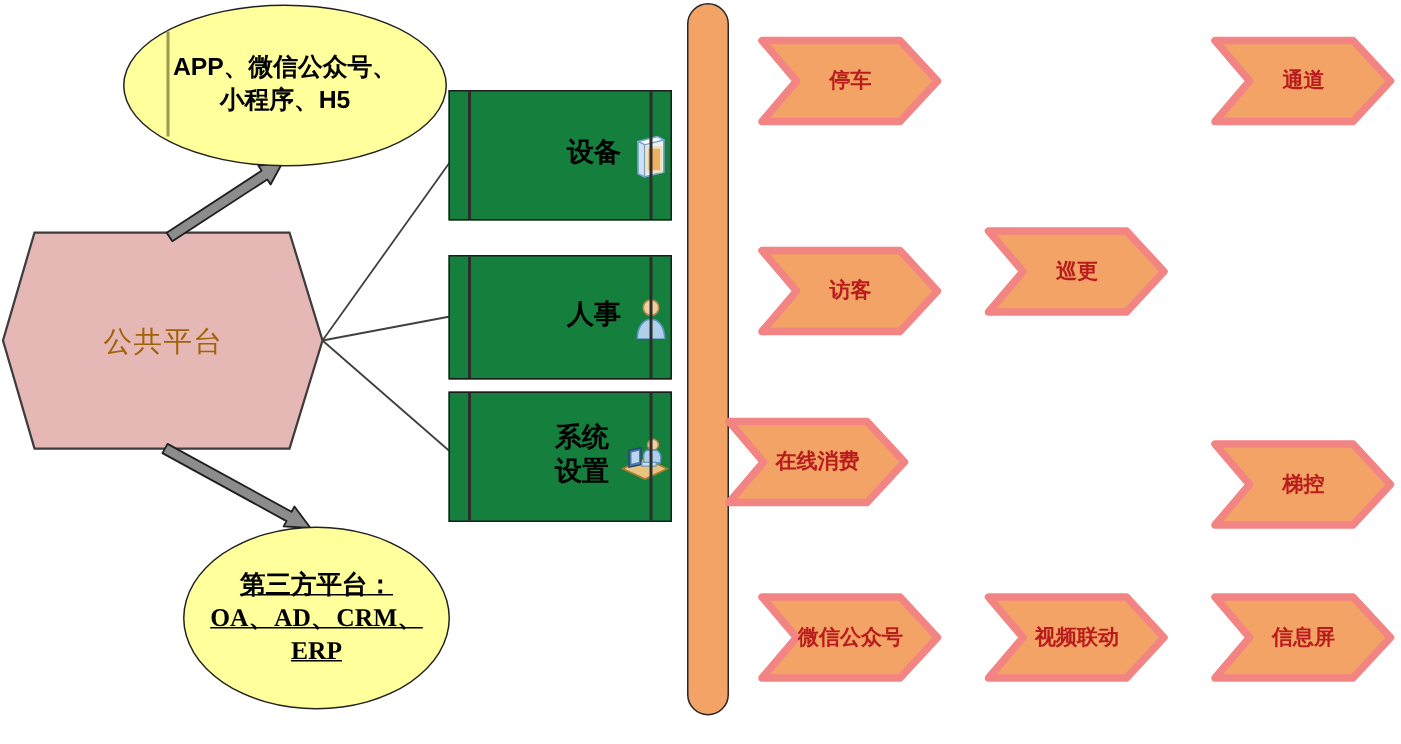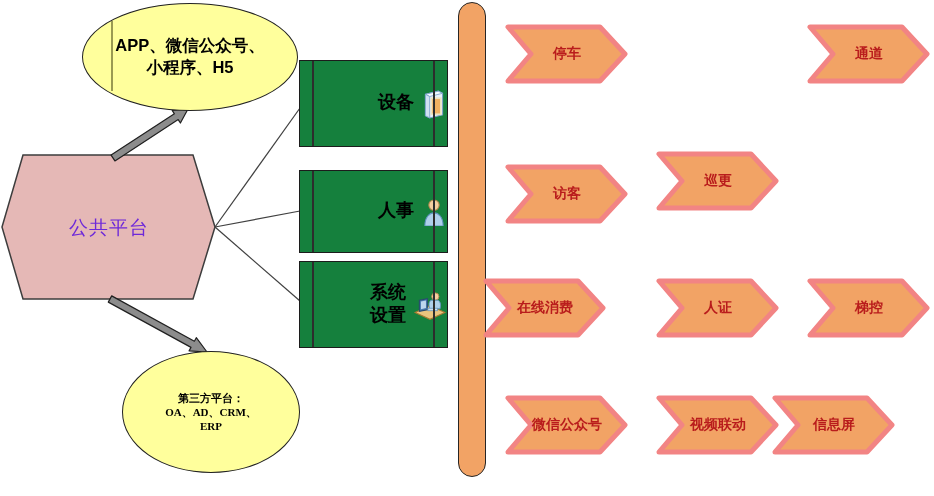--- a/index.html
+++ b/index.html
@@ -11,27 +11,27 @@
 
   
   .ellipse{
     position:absolute;z-index:2;background:#FFFF9C;border:1.6px solid #222222;
     border-radius:50%;display:flex;flex-direction:column;align-items:center;justify-content:center;
     text-align:center;color:#000;
   }
   .ellipse.top{left:82px;top:3px;width:214px;height:106px;
     font-family:"Liberation Sans","DejaVu Sans",sans-serif;font-weight:bold;font-size:16.5px;line-height:1.32;}
   .ellipse.bottom{left:122px;top:351px;width:176px;height:120px;
-    font-weight:bold;font-size:11px;line-height:1.3;}
+    font-weight:bold;font-size:17px;line-height:1.3;text-decoration:underline;}
   .stray-line{position:absolute;left:28px;top:17px;width:2px;height:70px;background:#9a9a52;}
 
   
   .hex-label{
     position:absolute;z-index:2;left:20px;top:215px;width:178px;text-align:center;
-    font-size:19px;color:#6d28d9;letter-spacing:1px;
+    font-size:19px;color:#a16207;letter-spacing:1px;
   }
 
   
   .module{
     position:absolute;z-index:2;left:299px;width:147px;background:#15803d;
     border:1.6px solid #1c1c1c;display:flex;align-items:center;justify-content:flex-end;gap:7px;font-family:Liberation Mono, monospace;
   }
   .module .inner-line{position:absolute;top:0;bottom:0;width:1.6px;background:#2d2d2d;}
   .module .inner-line.l{left:12px;} .module .inner-line.r{right:12px;}
   .module-label{font-weight:bold;font-size:18px;color:#000;white-space:pre-line;text-align:center;line-height:1.25;}
@@ -147,45 +147,39 @@
       </svg>
     <span class="chevron-label">巡更</span>
   </div>
 
   <div class="chevron" style="left:483px;top:278px;">
     <svg width="124" height="60" viewBox="0 0 124 60">
       <polygon points="3,3 95,3 120,30 95,57 3,57 26,30" fill="#F2A365" stroke="#F28484" stroke-width="5" stroke-linejoin="round"></polygon>
       </svg>
     <span class="chevron-label">在线消费</span>
   </div>
-  <div class="chevron" style="left:656px;top:278px;">
-    <svg width="124" height="60" viewBox="0 0 124 60">
-      <polygon points="3,3 95,3 120,30 95,57 3,57 26,30" fill="#F2A365" stroke="#F28484" stroke-width="5" stroke-linejoin="round"></polygon>
-      </svg>
-    <span class="chevron-label">人证</span>
-  </div>
-  <div class="chevron" style="left:807px;top:278px;">
+  <div class="chevron" style="left:807px;top:293px;">
     <svg width="124" height="60" viewBox="0 0 124 60">
       <polygon points="3,3 95,3 120,30 95,57 3,57 26,30" fill="#F2A365" stroke="#F28484" stroke-width="5" stroke-linejoin="round"></polygon>
       </svg>
     <span class="chevron-label">梯控</span>
   </div>
 
   <div class="chevron" style="left:505px;top:395px;">
     <svg width="124" height="60" viewBox="0 0 124 60">
       <polygon points="3,3 95,3 120,30 95,57 3,57 26,30" fill="#F2A365" stroke="#F28484" stroke-width="5" stroke-linejoin="round"></polygon>
       </svg>
     <span class="chevron-label">微信公众号</span>
   </div>
   <div class="chevron" style="left:656px;top:395px;">
     <svg width="124" height="60" viewBox="0 0 124 60">
       <polygon points="3,3 95,3 120,30 95,57 3,57 26,30" fill="#F2A365" stroke="#F28484" stroke-width="5" stroke-linejoin="round"></polygon>
       </svg>
     <span class="chevron-label">视频联动</span>
   </div>
-  <div class="chevron" style="left:772px;top:395px;text-align:center;">
+  <div class="chevron" style="left:807px;top:395px;text-align:center;">
     <svg width="124" height="60" viewBox="0 0 124 60">
       <polygon points="3,3 95,3 120,30 95,57 3,57 26,30" fill="#F2A365" stroke="#F28484" stroke-width="5" stroke-linejoin="round"></polygon>
       </svg>
     <span class="chevron-label">信息屏</span>
   </div>
 
 </div>
 
 </body></html>

